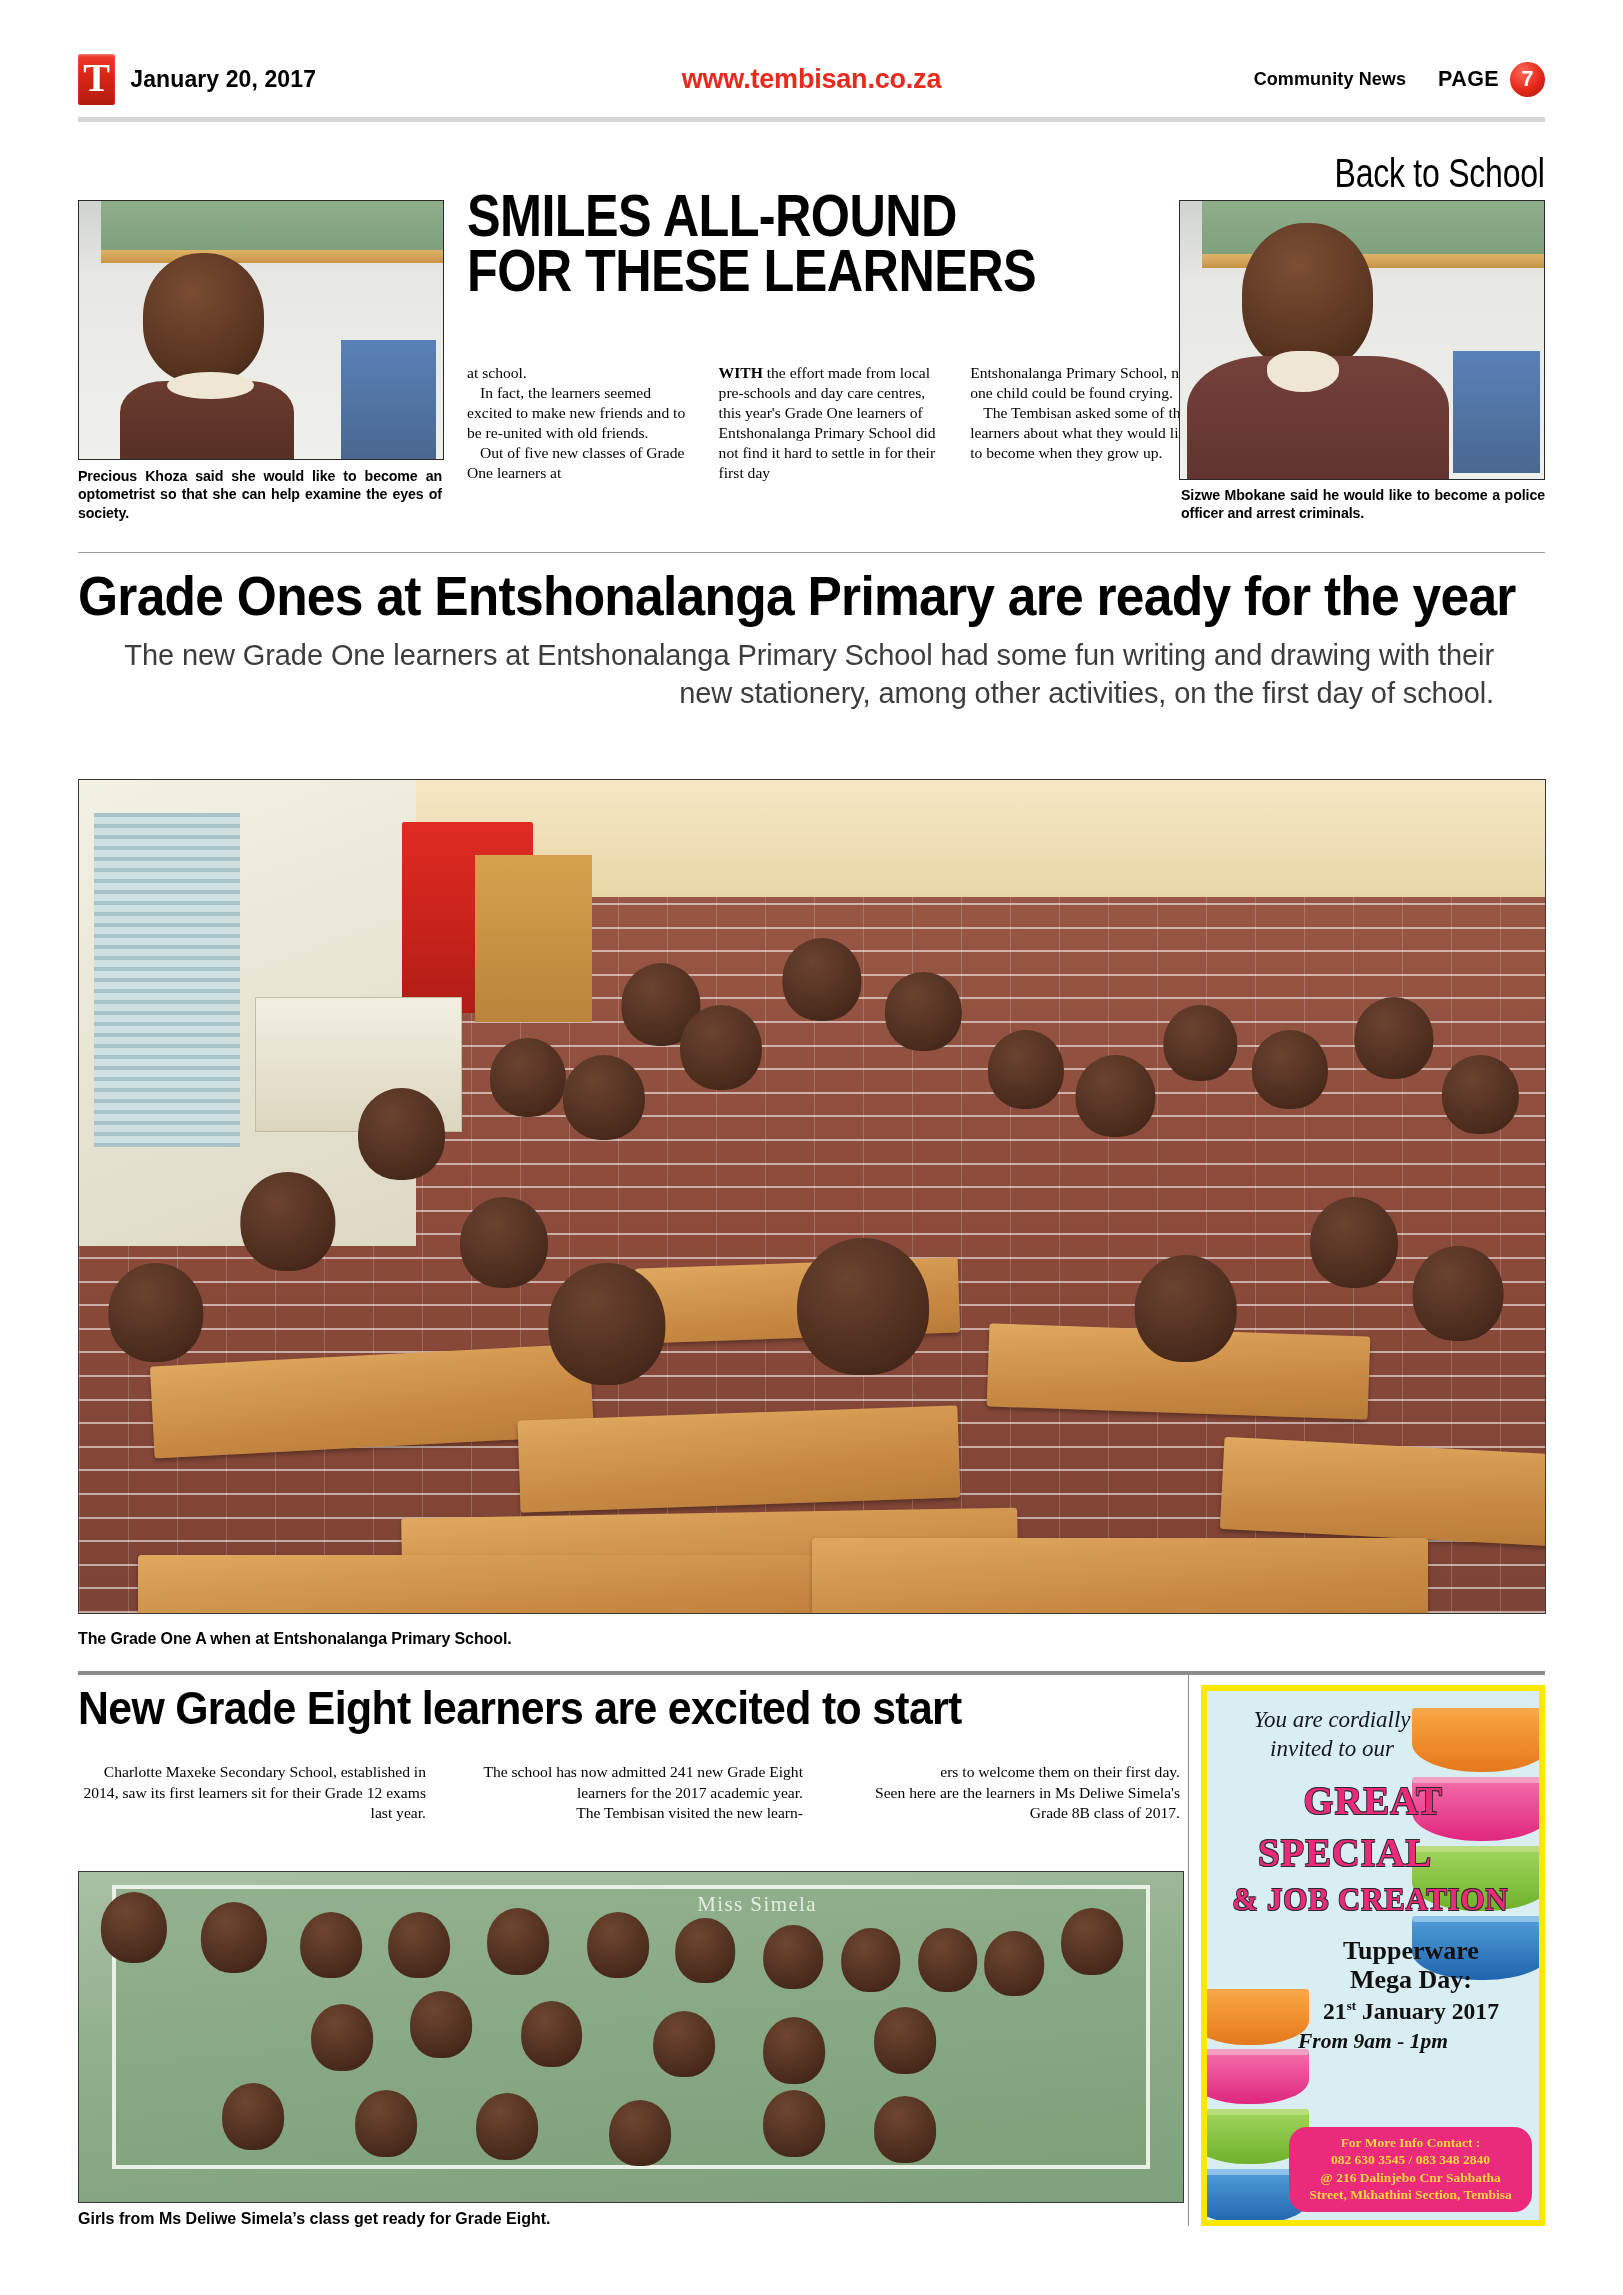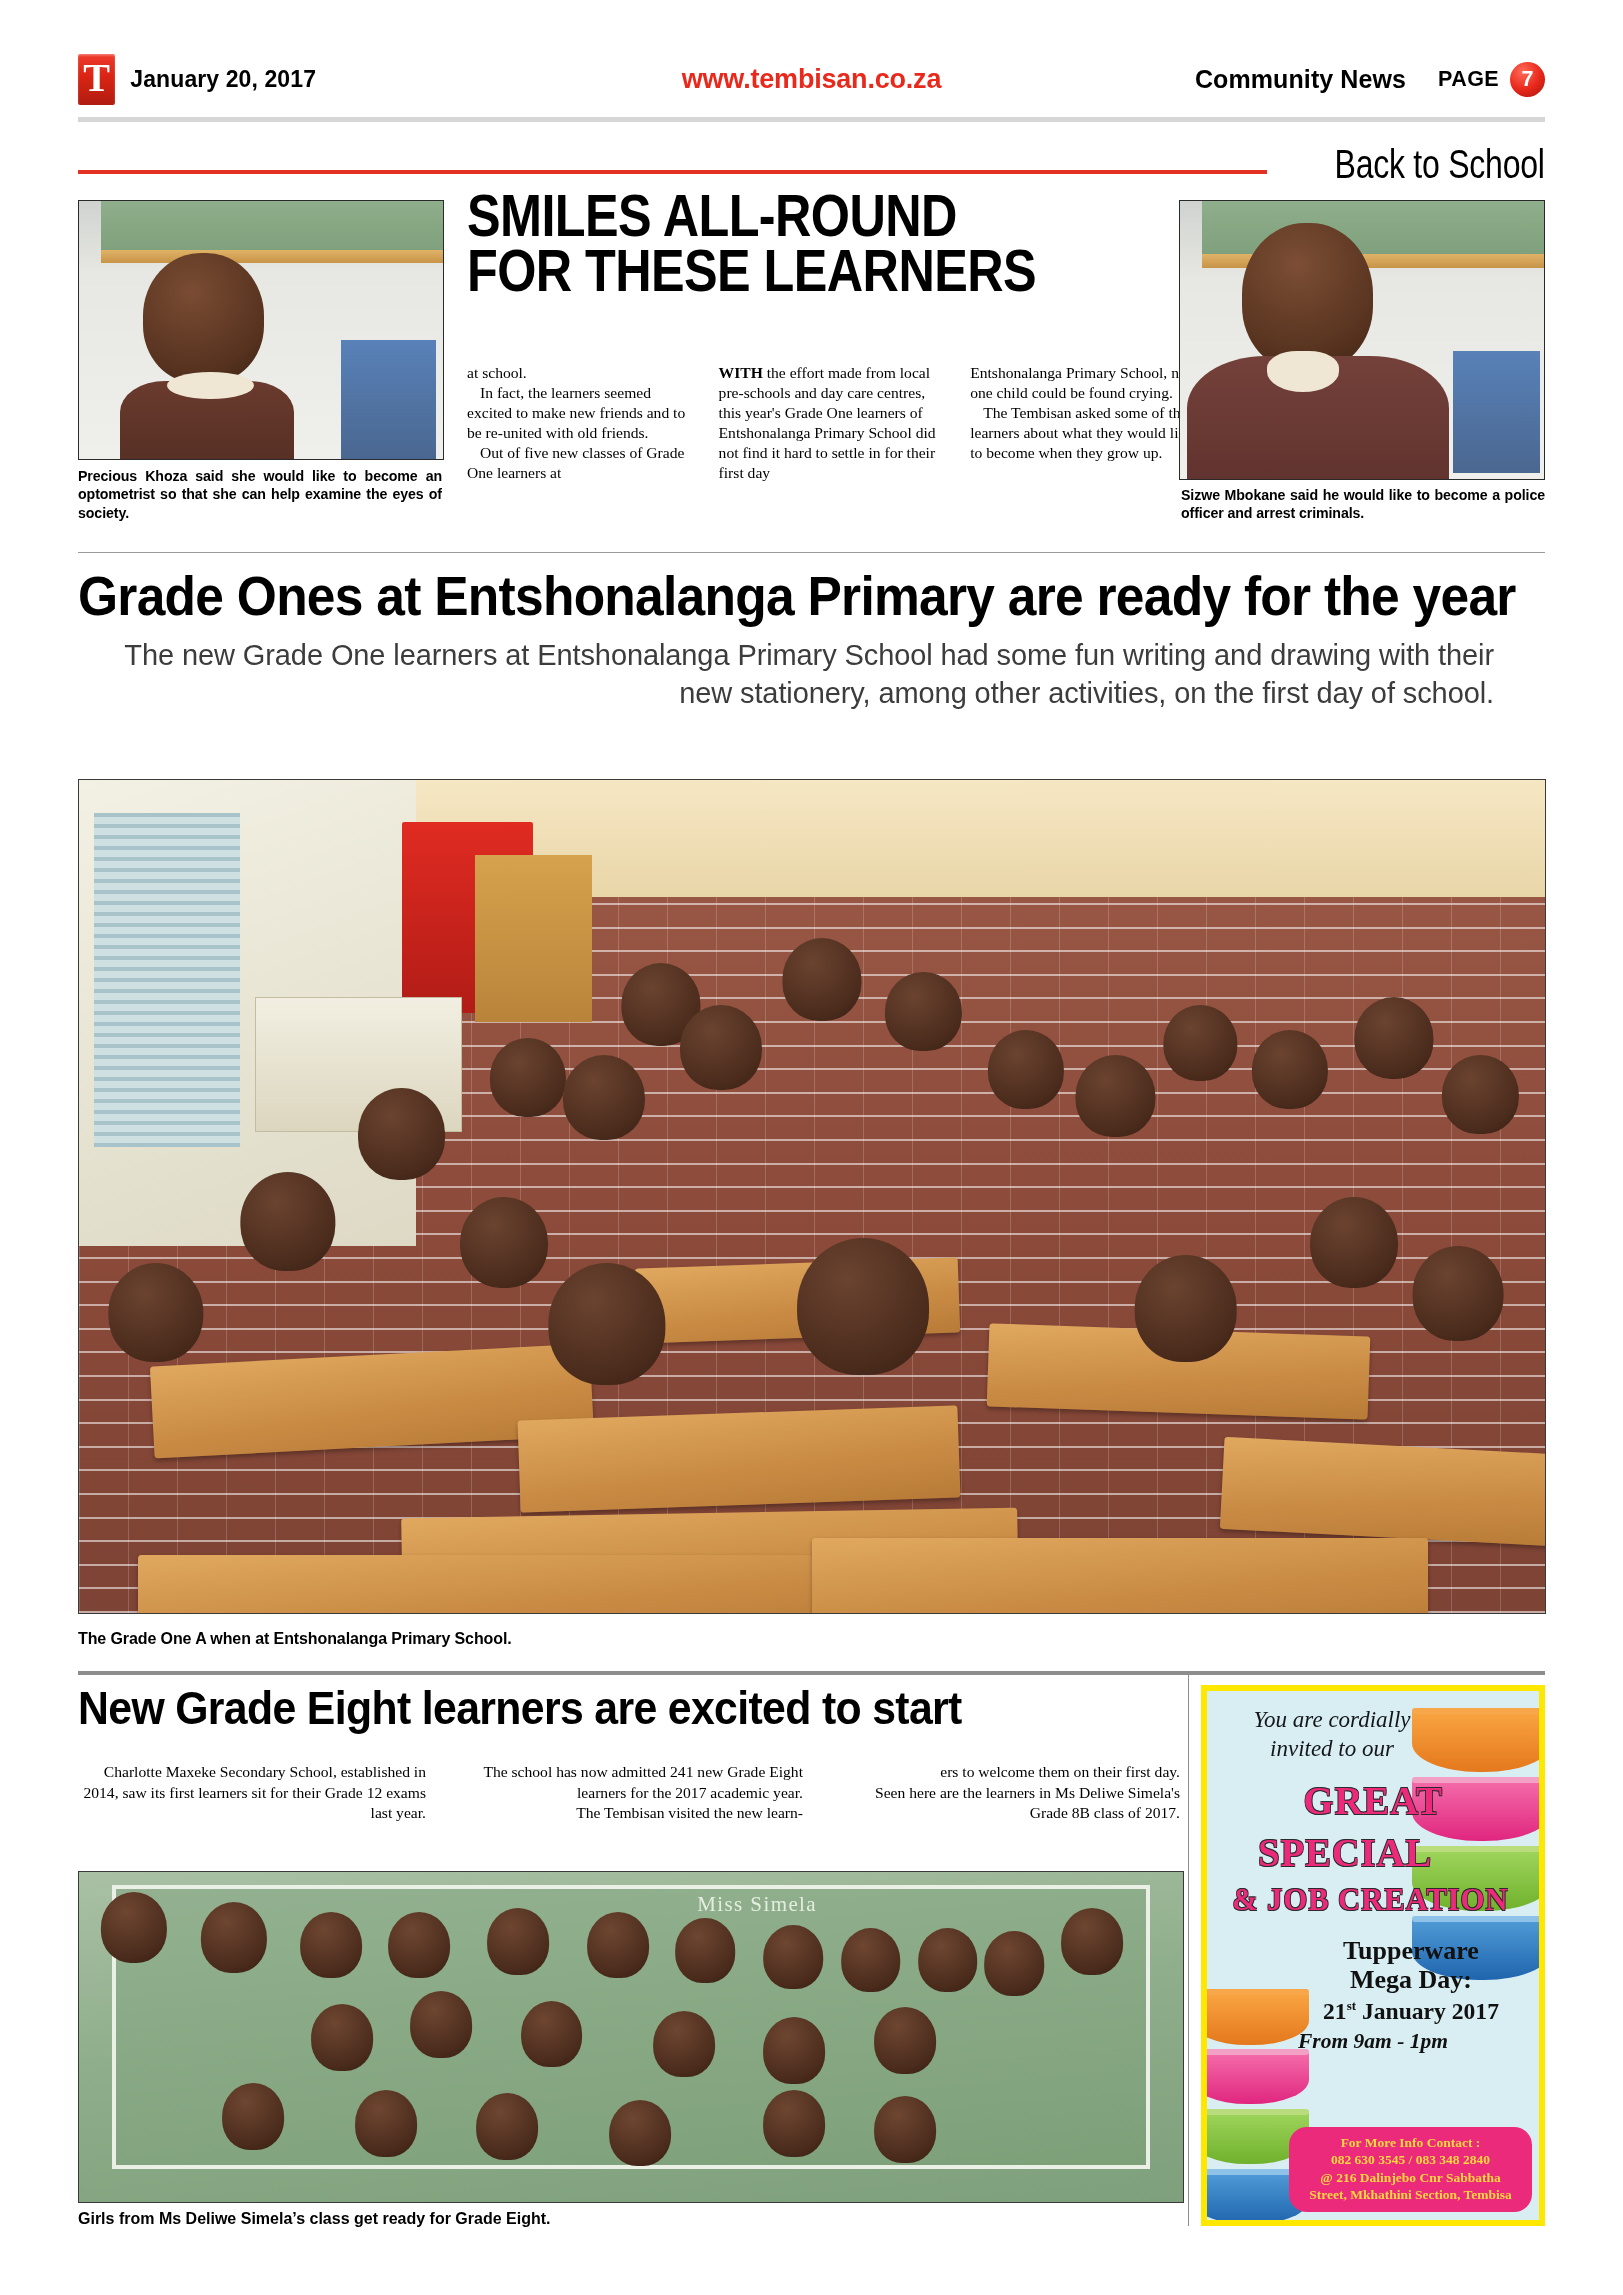--- a/index.html
+++ b/index.html
@@ -28,35 +28,35 @@
   .mast-date{
     margin-left:15.3px;font-size:23px;font-weight:bold;letter-spacing:0.1px;
     font-family:"Liberation Sans",sans-serif;white-space:nowrap;
   }
   .mast-url{
     position:absolute;left:0;right:0;text-align:center;
     font-size:27px;font-weight:bold;color:#e8291c;letter-spacing:-0.2px;
     font-family:"Liberation Sans",sans-serif;pointer-events:none;
   }
   .mast-right{margin-left:auto;display:flex;align-items:center;gap:32px;}
-  .mast-section{font-size:25px;font-weight:bold;letter-spacing:0.1px;white-space:nowrap;}
+  .mast-section{font-size:18px;font-weight:bold;letter-spacing:0.1px;white-space:nowrap;}
   .mast-pagewrap{display:flex;align-items:center;gap:11px;}
   .mast-pagelabel{font-size:21.5px;font-weight:bold;letter-spacing:0.4px;}
   .page-badge{
     width:35px;height:35px;border-radius:50%;
     background:radial-gradient(circle at 36% 28%,#ff6a59 0%,#e8291c 52%,#a81408 100%);
     color:#fff;font-size:21.5px;font-weight:bold;
     display:flex;align-items:center;justify-content:center;
     font-family:"Liberation Sans",sans-serif;
   }
 
   .mast-rule{position:absolute;left:78px;top:117px;width:1467px;height:4.9px;background:#d6d6d6;}
 
   
-  .strap{position:absolute;left:78px;top:136px;width:1467px;height:56px;display:flex;align-items:center;}
+  .strap{position:absolute;left:78px;top:136px;width:1467px;height:56px;display:flex;align-items:flex-end;flex-direction:column;}
   .strap-line{flex:1 1 auto;height:4.2px;background:#e33224;margin-top:15.3px;}
   .strap-title{
     font-size:40px;font-weight:400;letter-spacing:-0.3px;margin-left:15.3px;
     font-family:"Liberation Sans",sans-serif;
     transform:scaleX(.80);transform-origin:right center;white-space:nowrap;
   }
 
   
   .feature{position:absolute;left:78px;top:200px;width:1467px;height:333px;}
 

